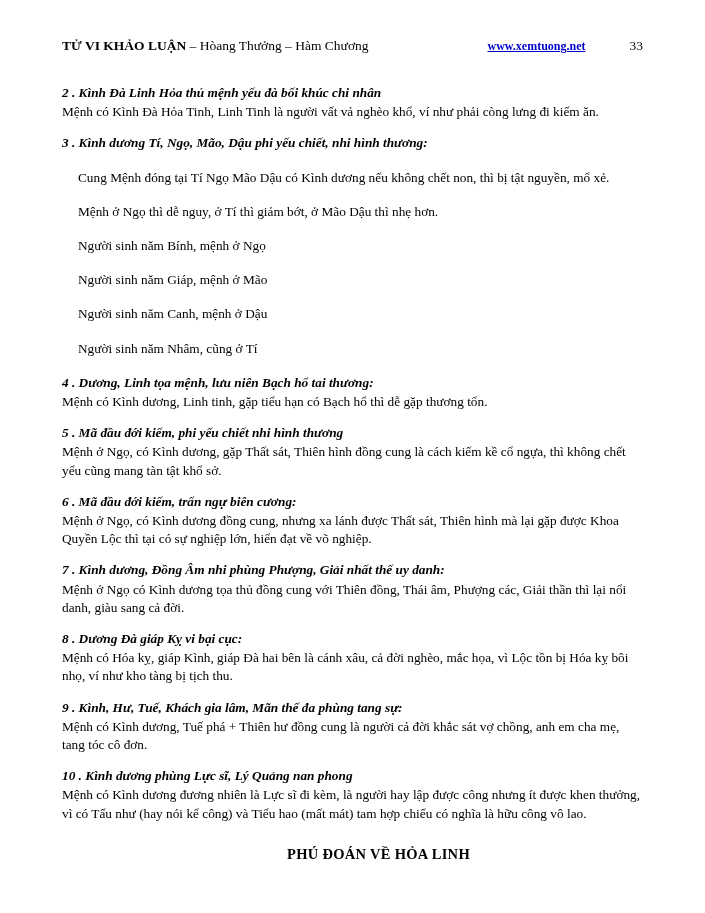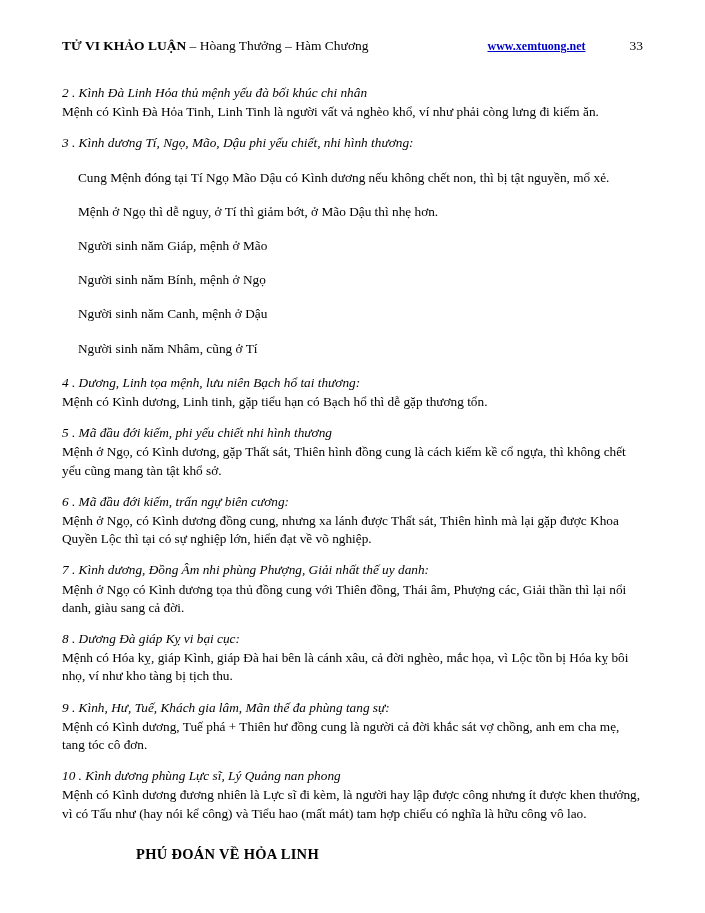--- a/index.html
+++ b/index.html
@@ -51,37 +51,39 @@
     margin-top: 30px;
     font-size: 13.3px;
     line-height: 1.37;
   }
   .sec {
     margin-bottom: 13px;
   }
   .sec-heading {
     font-style: italic;
     margin-bottom: 1px;
+    font-weight: bold;
   }
   .sec p {
     margin: 0;
     text-align: left;
   }
   .tight {
     margin-bottom: 0;
   }
   .lines p {
     margin: 16px;
   }
   .section-title {
     margin-top: 22px;
-    margin-left: 74px;
+    margin-left: 52px;
     font-weight: bold;
     font-size: 14.5px;
     letter-spacing: 0.3px;
+    text-align: center;
   }
 </style>
 </head>
 <body>
 
 <div class="page">
 
   <div class="header">
     <div class="header-title"><span class="bold">TỬ VI KHẢO LUẬN</span><span> – Hòang Thưởng – Hàm Chương</span></div>
     <div class="header-spacer"></div>
@@ -93,22 +95,22 @@
 
     <div class="sec">
       <div class="sec-heading">2 . Kình Đà Linh Hỏa thủ mệnh yếu đà bối khúc chi nhân</div>
       <p>Mệnh có Kình Đà Hỏa Tinh, Linh Tinh là người vất vả nghèo khổ, ví như phải còng lưng đi kiếm ăn.</p>
     </div>
 
     <div class="sec tight lines">
       <div class="sec-heading">3 . Kình dương Tí, Ngọ, Mão, Dậu phi yếu chiết, nhi hình thương:</div>
       <p>Cung Mệnh đóng tại Tí Ngọ Mão Dậu có Kình dương nếu không chết non, thì bị tật nguyền, mổ xẻ.</p>
       <p>Mệnh ở Ngọ thì dễ nguy, ở Tí thì giảm bớt, ở Mão Dậu thì nhẹ hơn.</p>
+      <p>Người sinh năm Bính, mệnh ở Ngọ</p>
       <p>Người sinh năm Giáp, mệnh ở Mão</p>
-      <p>Người sinh năm Bính, mệnh ở Ngọ</p>
       <p>Người sinh năm Canh, mệnh ở Dậu</p>
       <p>Người sinh năm Nhâm, cũng ở Tí</p>
     </div>
 
     <div class="sec">
       <div class="sec-heading">4 . Dương, Linh tọa mệnh, lưu niên Bạch hổ tai thương:</div>
       <p>Mệnh có Kình dương, Linh tinh, gặp tiểu hạn có Bạch hổ thì dễ gặp thương tổn.</p>
     </div>
 
     <div class="sec">

